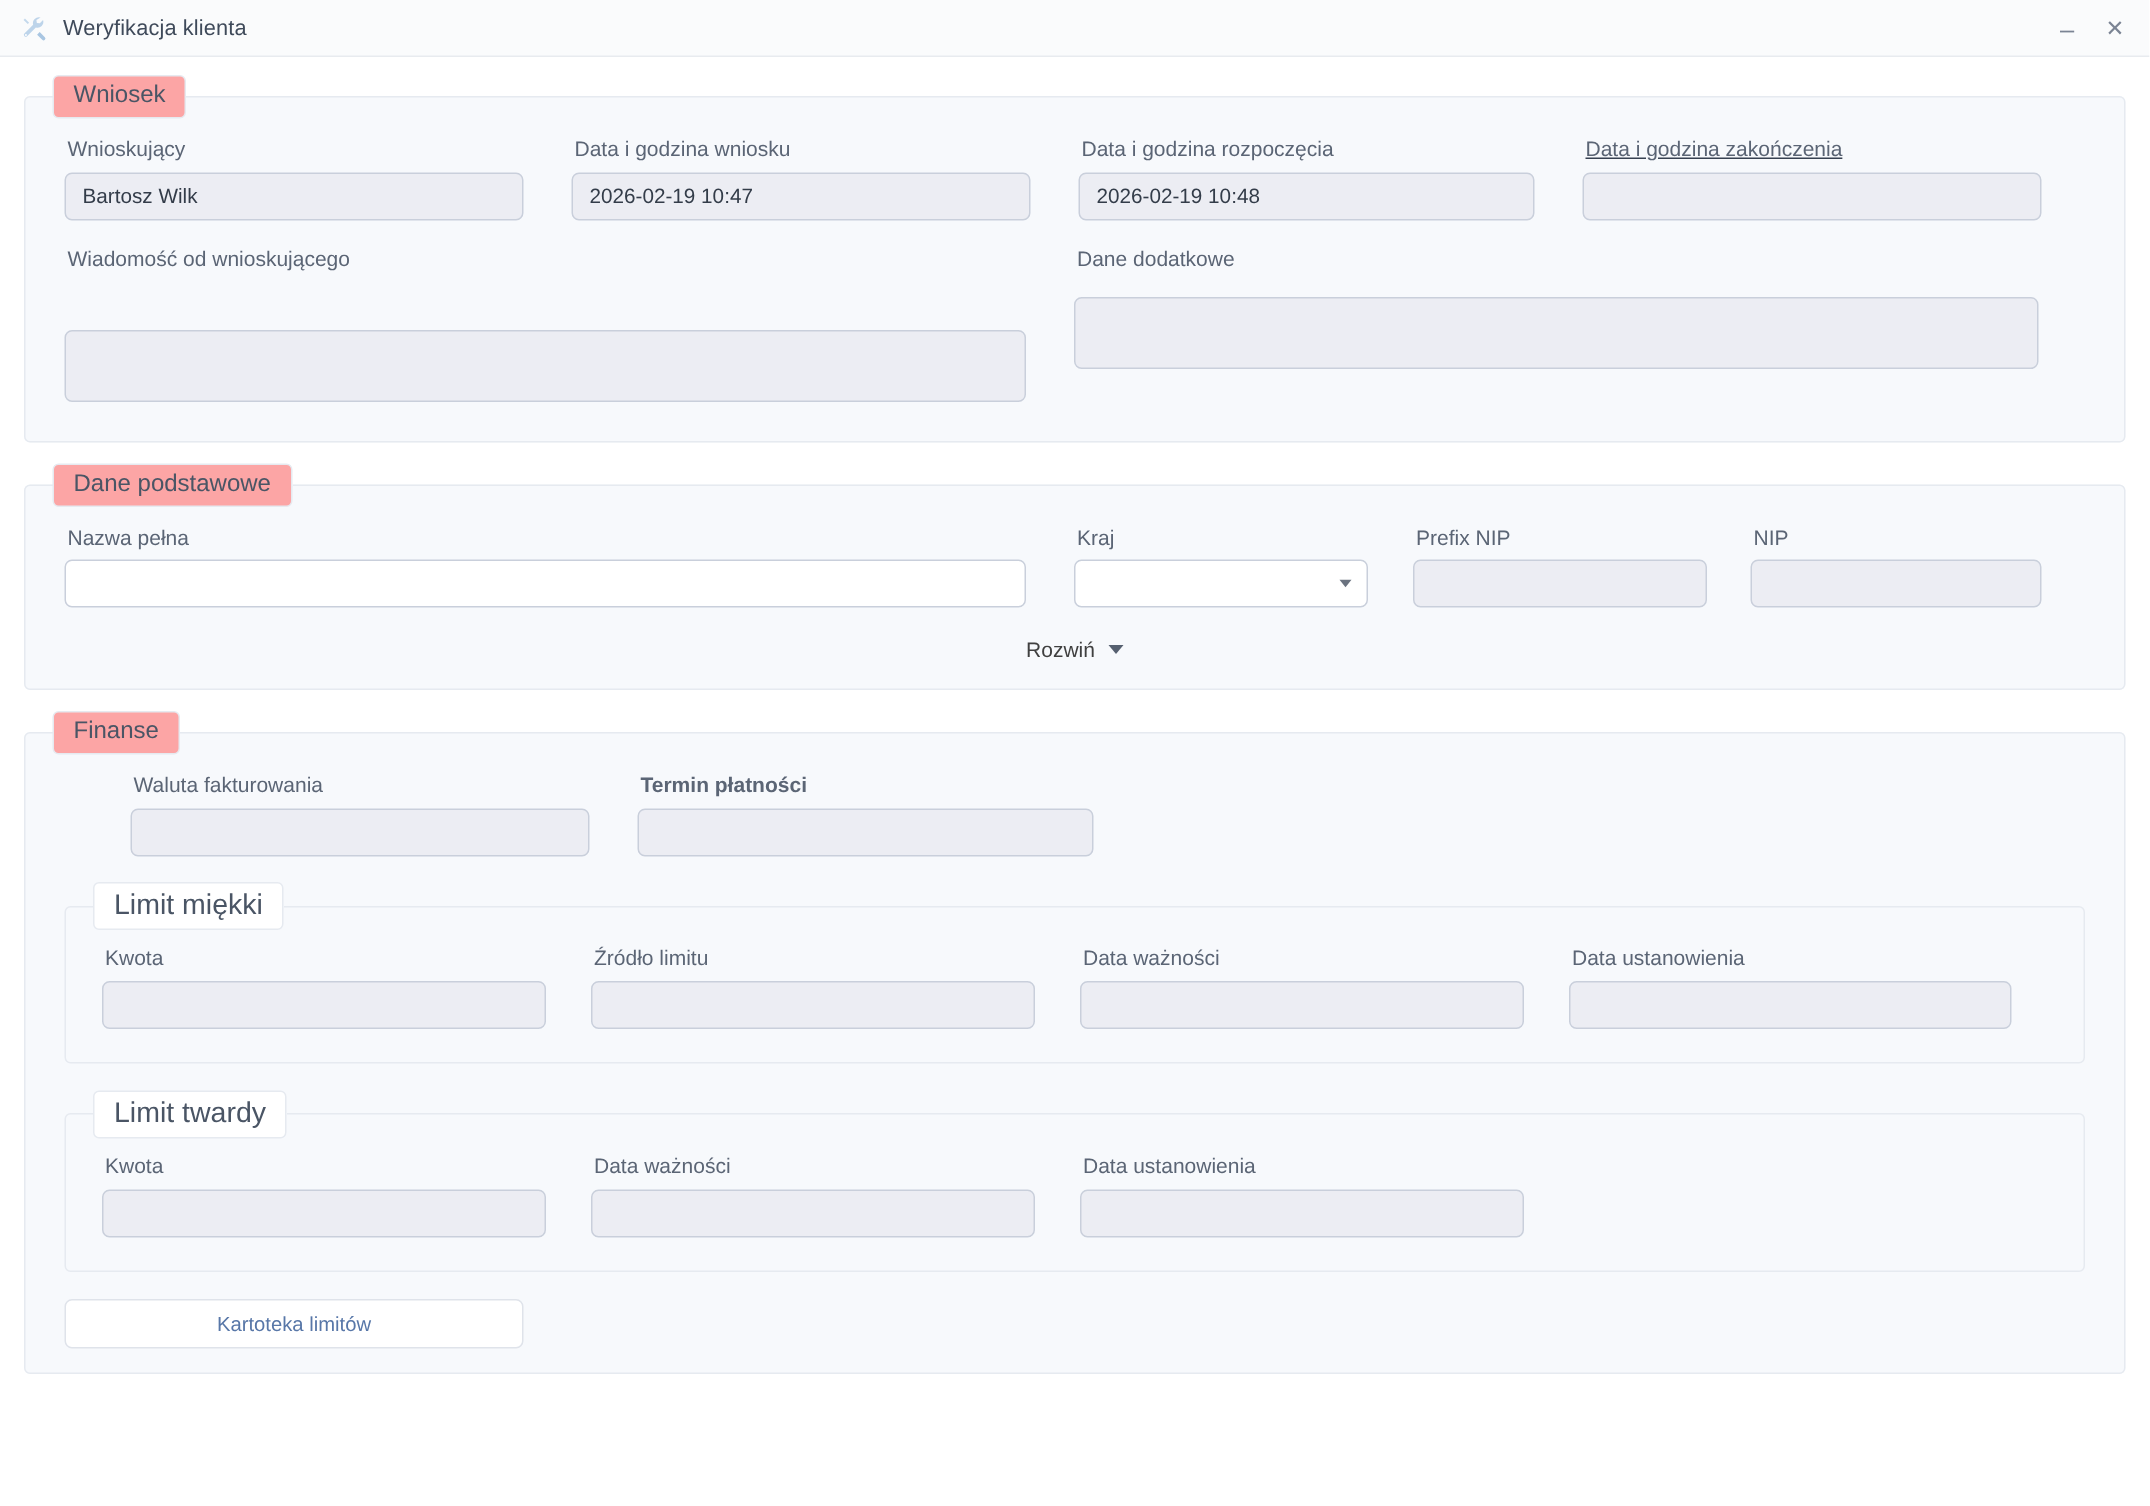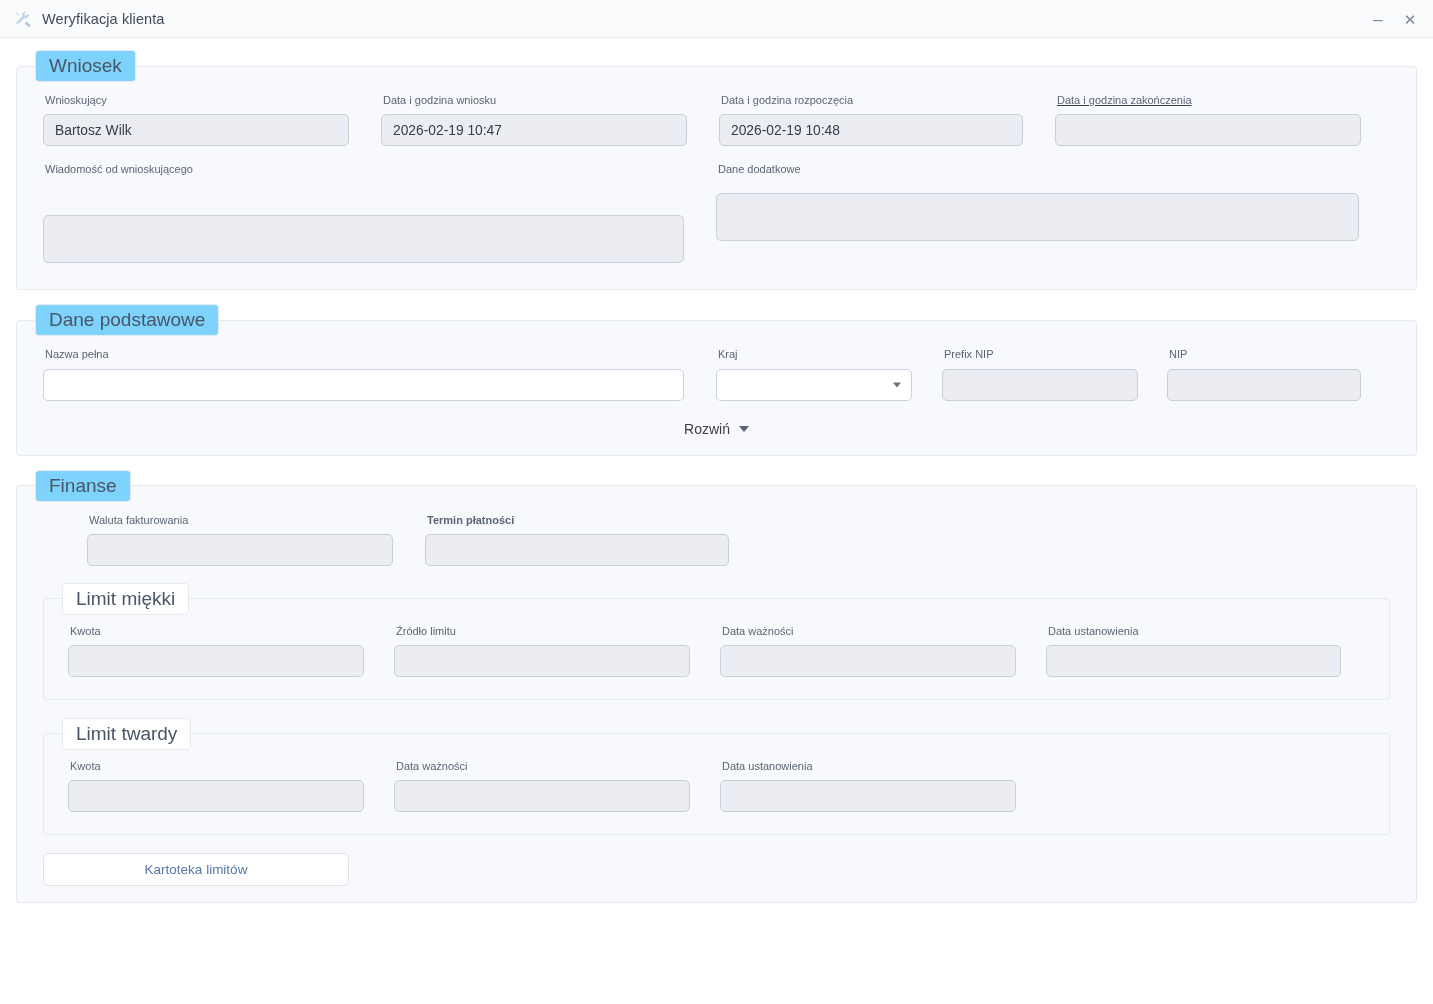--- a/index.html
+++ b/index.html
@@ -54,24 +54,24 @@
     position: relative;
     margin: 0 0 14px 0;
     padding: 0;
     border: 1px solid #e6eaf0;
     border-radius: 4px;
     background: #f7f9fc;
   }
   fieldset.panel > legend {
     margin-left: 18px;
     padding: 5px 13px 6px 13px;
-    background: #7dd3fc;
+    background: #fca5a5;
     border: 1px solid #e6eaf0;
     border-radius: 4px;
-    font-size: 19px;
+    font-size: 16px;
     color: #4a5565;
     line-height: 1;
   }
   .panel-body { padding: 12px 26px 26px 26px; }
 
   fieldset.subpanel {
     margin: 0 0 18px 0;
     padding: 0;
     border: 1px solid #e6eaf0;
     border-radius: 4px;
@@ -86,21 +86,21 @@
     font-size: 19px;
     color: #4a5565;
     line-height: 1;
   }
   .subpanel-body { padding: 10px 24px 22px 24px; }
 
   
   .row { display: flex; align-items: flex-start; }
   .field { display: flex; flex-direction: column; }
   .field-label {
-    font-size: 11px;
+    font-size: 14px;
     color: #5b6575;
     margin: 0 0 7px 2px;
     line-height: 1.2;
     white-space: nowrap;
   }
   .ctrl {
     height: 32px;
     border: 1px solid #c9cfdb;
     border-radius: 5px;
     background: #ecedf3;

